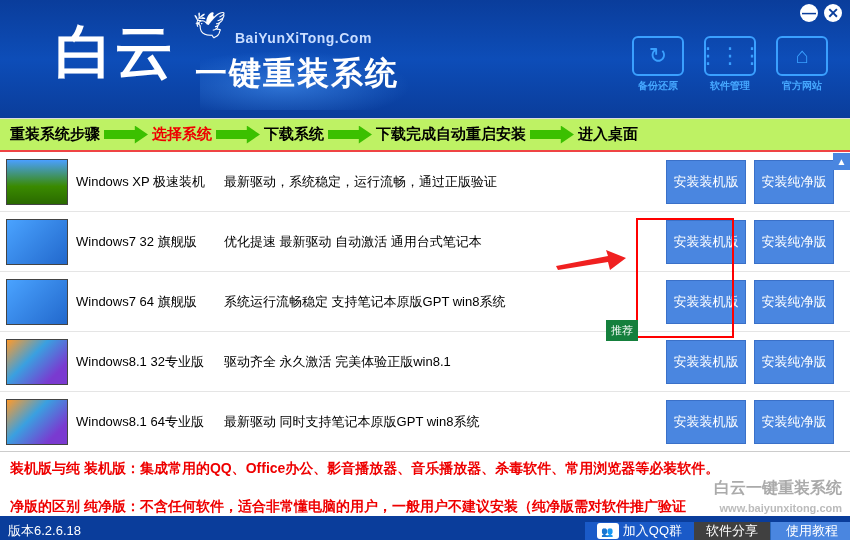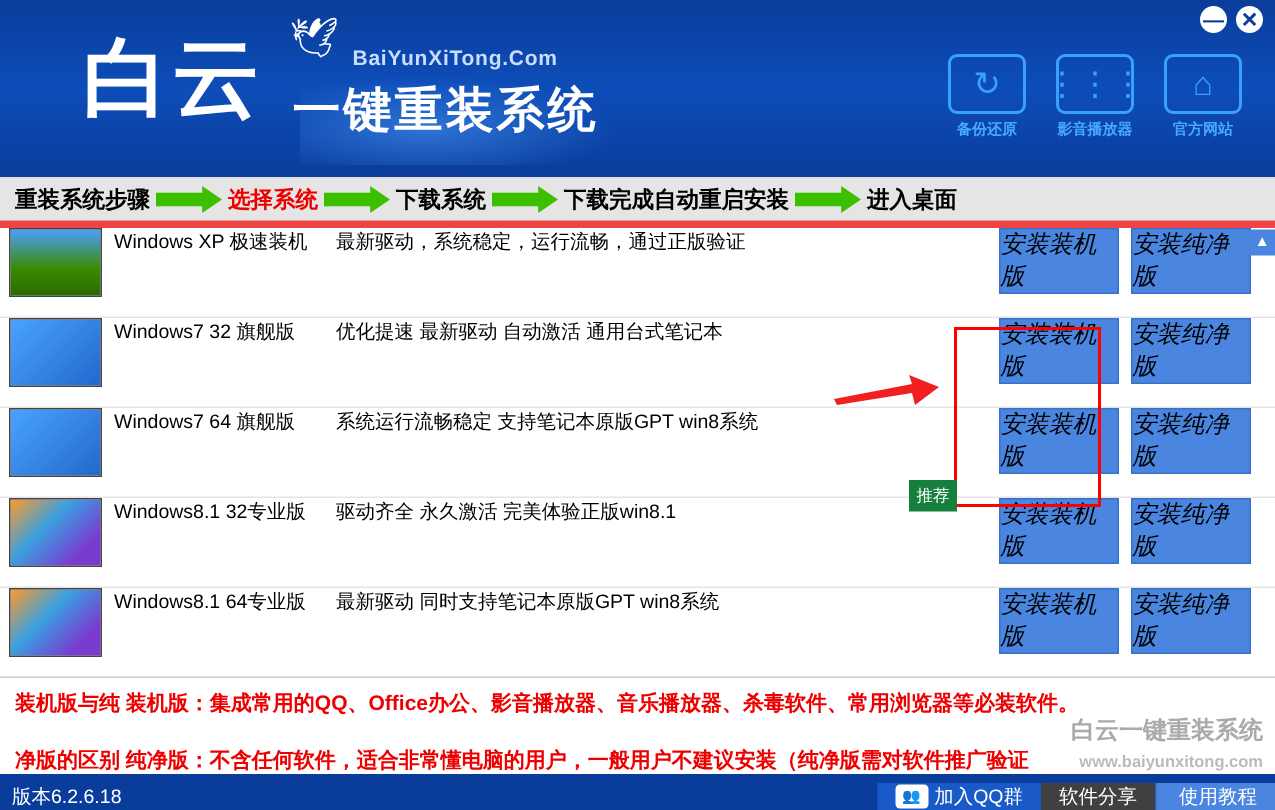--- a/index.html
+++ b/index.html
@@ -14,34 +14,34 @@
 .logo-tag { position: absolute; left: 195px; top: 52px; color: #fff; font-size: 32px; font-weight: 700; letter-spacing: 2px; }
 
 .win-ctrl { position: absolute; top: 4px; right: 8px; display: flex; gap: 6px; }
 .win-btn { width: 18px; height: 18px; border-radius: 50%; background: #fff; color: #0a3d9b; font-size: 14px; font-weight: 900; display: flex; align-items: center; justify-content: center; cursor: pointer; }
 
 .topnav { position: absolute; top: 36px; right: 18px; display: flex; gap: 12px; }
 .topnav-item { width: 60px; text-align: center; cursor: pointer; }
 .topnav-ico { width: 52px; height: 40px; margin: 0 auto 3px; border: 2px solid #3aa0ff; border-radius: 6px; display: flex; align-items: center; justify-content: center; color: #3aa0ff; font-size: 22px; }
 .topnav-lbl { color: #46a8ff; font-size: 10px; font-weight: 600; }
 
-.steps { height: 34px; border-top: 1px solid #ddd; border-bottom: 5px solid #ef4444; background: #e5e5e5; display: flex; align-items: center; padding: 0 10px; gap: 4px; font-size: 15px; font-weight: 700; }
+.steps { height: 34px; border-top: 1px solid #ddd; border-bottom: 2px solid #ef4444; background: #bef264; display: flex; align-items: center; padding: 0 10px; gap: 4px; font-size: 15px; font-weight: 700; }
 .step { color: #000; white-space: nowrap; }
 .step.active { color: #e00; }
 .arrow { width: 44px; height: 18px; background: #3bc000; position: relative; clip-path: polygon(0 25%, 70% 25%, 70% 0, 100% 50%, 70% 100%, 70% 75%, 0 75%); }
 
 .oslist { height: 300px; overflow-y: auto; border-bottom: 1px solid #ccc; }
-.osrow { display: flex; align-items: flex-start; height: 60px; border-bottom: 1px solid #e5e5e5; padding: 0 0 0 6px; gap: 8px; position: relative; }
+.osrow { display: flex; align-items: center; height: 60px; border-bottom: 1px solid #e5e5e5; padding: 0 0 0 6px; gap: 8px; position: relative; }
 .thumb { width: 62px; height: 46px; border: 1px solid #444; background: linear-gradient(135deg, #4aa3ff 0%, #2268cc 100%); display: flex; align-items: center; justify-content: center; color: #fff; font-size: 10px; position: relative; }
 .thumb.xp { background: linear-gradient(180deg, #4a9fff 0%, #3a8a00 60%, #2a6a00 100%); }
 .thumb.w8 { background: linear-gradient(135deg, #ff9a2a 0%, #3aa0e0 40%, #7a3ad0 80%); }
 .osname { width: 140px; font-size: 13px; color: #000; }
 .osdesc { flex: 1; font-size: 13px; color: #000; }
 .btns { display: flex; gap: 8px; margin-right: 16px; }
-.ibtn { width: 80px; height: 44px; background: #4a86e0; color: #000000; font-size: 16px; display: flex; align-items: center; justify-content: center; cursor: pointer; border: 1px solid #3a70c8; font-style: italic; }
+.ibtn { width: 80px; height: 44px; background: #4a86e0; color: #ffffff; font-size: 13px; display: flex; align-items: center; justify-content: center; cursor: pointer; border: 1px solid #3a70c8; }
 .redbox { position: absolute; border: 2px solid #f00; pointer-events: none; }
 .redarrow { position: absolute; width: 70px; height: 24px; }
 .redarrow svg { width: 100%; height: 100%; }
 .rectag { position: absolute; left: 606px; top: 165px; background: #15803d; color: #fff; font-size: 11px; padding: 3px 5px; z-index: 5; }
 
 .oslist::-webkit-scrollbar { width: 18px; }
 .oslist::-webkit-scrollbar-track { background: #e8e8e8; border-left: 1px solid #ccc; }
 .oslist::-webkit-scrollbar-thumb { background: #4a86e0; }
 .scrolltop { position: absolute; right: 0; top: 153px; width: 17px; height: 17px; background: #4a86e0; color: #fff; font-size: 10px; display: flex; align-items: center; justify-content: center; cursor: pointer; z-index: 3; }
 
@@ -76,21 +76,21 @@
     <div class="win-btn">✕</div>
   </div>
 
   <div class="topnav">
     <div class="topnav-item">
       <div class="topnav-ico">↻</div>
       <div class="topnav-lbl">备份还原</div>
     </div>
     <div class="topnav-item">
       <div class="topnav-ico">⋮⋮⋮</div>
-      <div class="topnav-lbl">影音播放器</div>
+      <div class="topnav-lbl">软件管理</div>
     </div>
     <div class="topnav-item">
       <div class="topnav-ico">⌂</div>
       <div class="topnav-lbl">官方网站</div>
     </div>
   </div>
 </div>
 
 <div class="steps">
   <span class="step">重装系统步骤</span>

